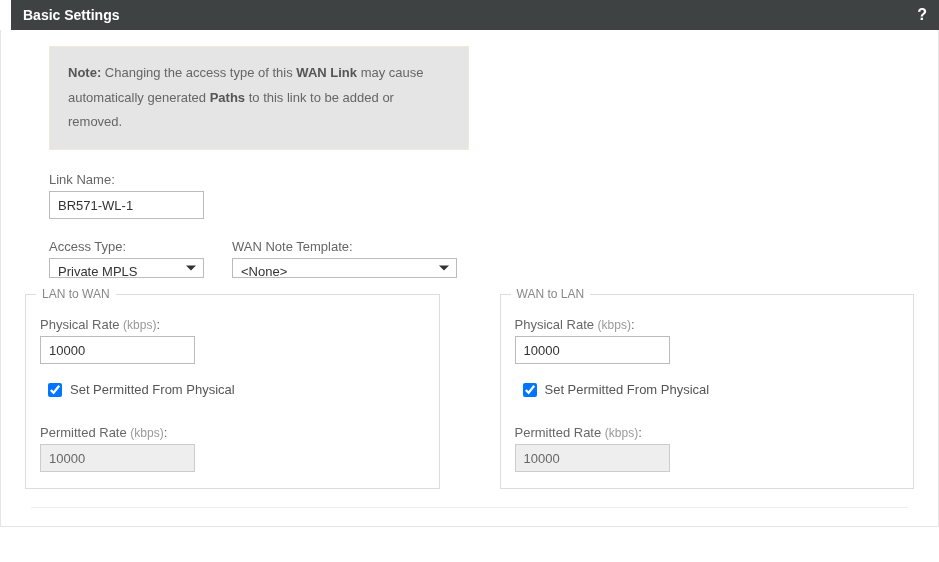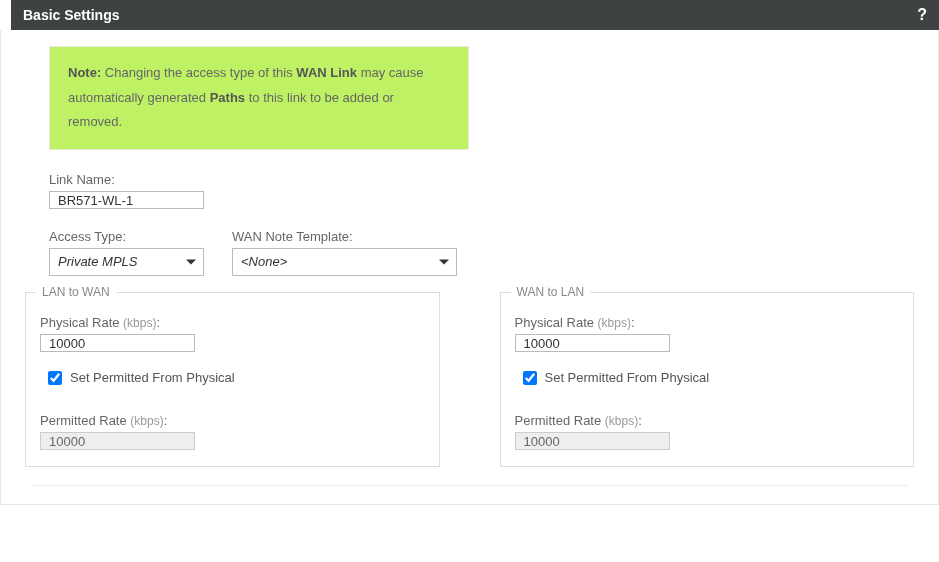--- a/index.html
+++ b/index.html
@@ -14,55 +14,54 @@
       align-items: center;
       font-weight: bold;
       font-size: 14px;
       margin-left: 11px;
     }
     .help-icon { font-weight: bold; font-size: 16px; cursor: pointer; }
 
     .content { border: 1px solid #e5e5e5; border-top: none; padding: 8px 24px 18px; }
 
     .note-box {
-      background: #bef264;
+      background: #e5e5e5;
       border: 1px solid #eee9da;
       padding: 14px 18px;
       line-height: 1.9;
       margin: 8px 24px 22px 24px;
       width: 420px;
       color: #666;
     }
     .note-strong { font-weight: bold; color: #555; }
 
     .form-block { margin-left: 24px; }
     .field-label { color: #666; margin-bottom: 4px; display: block; }
     .text-input {
       border: 1px solid #bbb;
       padding: 5px 8px;
       font-size: 13px;
       color: #333;
       width: 155px;
-      height: 18px;
+      height: 28px;
       background: #fff;
     }
     .row-inline { display: flex; gap: 28px; margin-top: 20px; }
     .col { display: flex; flex-direction: column; }
 
     .select-wrap { position: relative; display: inline-block; }
     .select-box {
       border: 1px solid #bbb;
       padding: 5px 26px 5px 8px;
       font-size: 13px;
       color: #333;
       background: #fff;
-      height: 28px;
+      height: 20px;
       line-height: 16px;
       cursor: pointer;
-      font-style: italic;
     }
     .select-arrow {
       position: absolute; right: 8px; top: 50%; transform: translateY(-50%);
       width: 0; height: 0;
       border-left: 5px solid transparent;
       border-right: 5px solid transparent;
       border-top: 5px solid #333;
       pointer-events: none;
     }
     .sel-access { width: 155px; }

